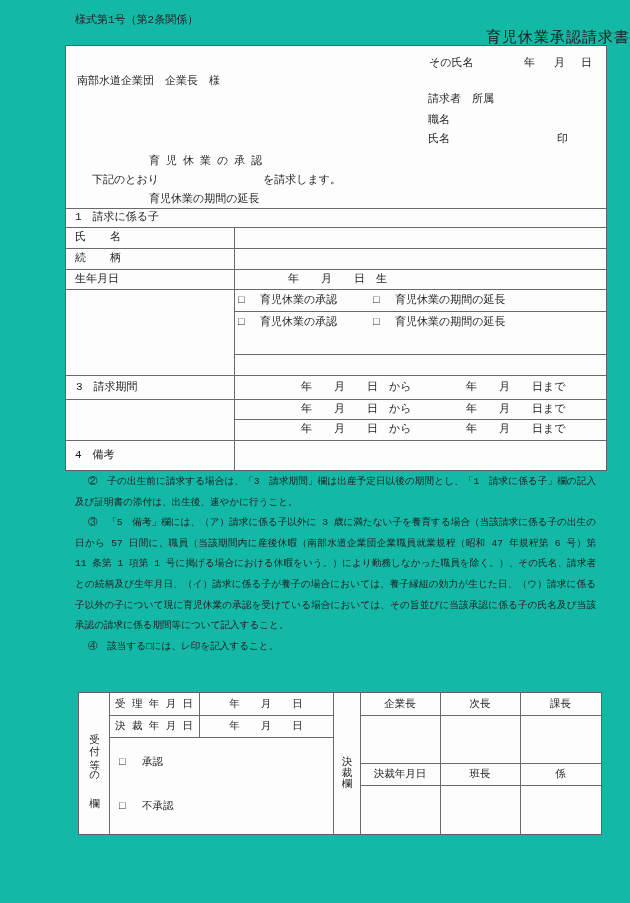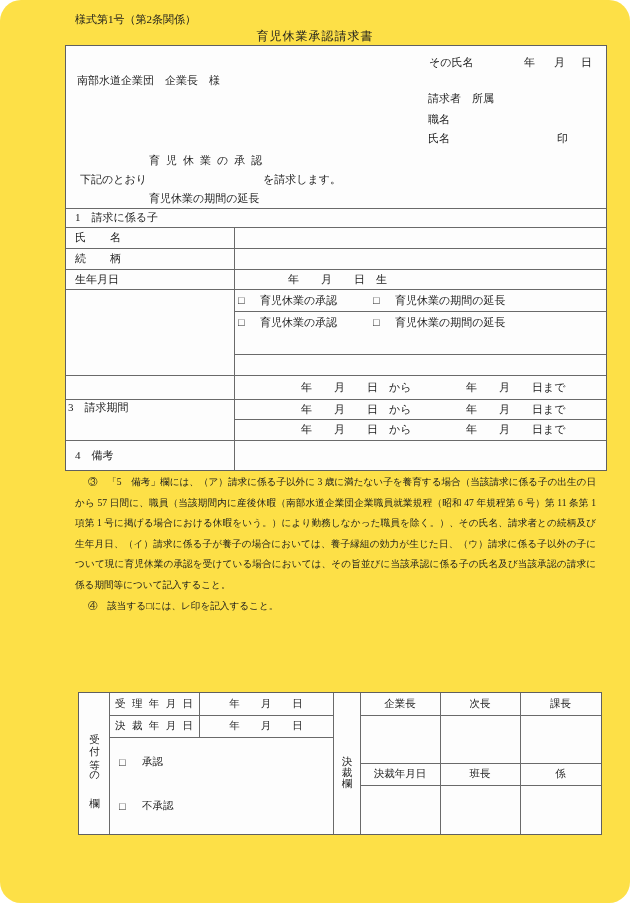--- a/index.html
+++ b/index.html
@@ -1,24 +1,23 @@
 <!DOCTYPE html>
 <html><head>
 <meta charset="utf-8">
 <style>
   html,body{margin:0;padding:0;background:#ffffff;}
   .page{
     position:relative;
     width:630px;height:903px;
-    background:#fde047;
-    font-family:Liberation Serif, serif;
+    background:#14b8a6;
+    font-family:Liberation Mono, monospace;
     color:#1c1c1c;
     font-size:11px;
     overflow:hidden;
-    border-radius:21px;
   }
   .t{position:absolute;white-space:nowrap;}
   .hl{position:absolute;height:1px;background:#6a6a6a;}
   .vl{position:absolute;width:1px;background:#6a6a6a;}
   .box{position:absolute;border:1px solid #606060;background:#fdfdfd;}
   .spread2{display:inline-block;width:46px;text-align:justify;text-align-last:justify;}
   .spread5{display:inline-block;width:78px;text-align:justify;text-align-last:justify;}
   .vwrap{position:absolute;display:flex;align-items:center;justify-content:center;}
   .vtext{writing-mode:vertical-rl;text-orientation:upright;}
   .notes{position:absolute;left:75px;top:472px;width:521px;font-size:9.6px;line-height:20.6px;text-align:justify;}
@@ -26,38 +25,38 @@
   .notes p.ind{text-indent:13px;}
   .cb{font-size:11px;}
   .center{text-align:center;}
 </style>
 </head>
 <body>
 
 <div class="page">
 
   <div class="t" style="left:75px;top:12px;">様式第1号（第2条関係）</div>
-  <div class="t" style="left:0;top:28px;width:630px;text-align:center;font-size:12px;letter-spacing:1px;">育児休業承認請求書</div>
+  <div class="t" style="left:0;top:28px;width:630px;text-align:right;font-size:15px;letter-spacing:1px;">育児休業承認請求書</div>
 
   <div class="box" style="left:65px;top:45px;width:540px;height:424px;">
 
     <div class="t" style="left:363px;top:9px;">その氏名</div>
     <div class="t" style="left:458px;top:9px;">年</div>
     <div class="t" style="left:488px;top:9px;">月</div>
     <div class="t" style="left:515px;top:9px;">日</div>
 
     <div class="t" style="left:11px;top:27px;">南部水道企業団　企業長　様</div>
 
     <div class="t" style="left:362px;top:45px;">請求者　所属</div>
     <div class="t" style="left:362px;top:66px;">職名</div>
     <div class="t" style="left:362px;top:85px;">氏名</div>
     <div class="t" style="left:491px;top:85px;">印</div>
 
     <div class="t" style="left:83px;top:107px;letter-spacing:6px;">育児休業の承認</div>
-    <div class="t" style="left:14px;top:126px;">下記のとおり</div>
+    <div class="t" style="left:26px;top:126px;">下記のとおり</div>
     <div class="t" style="left:197px;top:126px;">を請求します。</div>
     <div class="t" style="left:83px;top:145px;">育児休業の期間の延長</div>
 
     <div class="hl" style="top:162px;left:0;width:540px;"></div>
     <div class="hl" style="top:181px;left:0;width:540px;"></div>
     <div class="hl" style="top:202px;left:0;width:540px;"></div>
     <div class="hl" style="top:223px;left:0;width:540px;"></div>
     <div class="hl" style="top:243px;left:0;width:540px;"></div>
     <div class="hl" style="top:265px;left:168px;width:372px;"></div>
     <div class="hl" style="top:308px;left:168px;width:372px;"></div>
@@ -81,34 +80,35 @@
     <div class="t" style="left:194px;top:243px;line-height:22px;">育児休業の承認</div>
     <div class="t cb" style="left:307px;top:243px;line-height:22px;">□</div>
     <div class="t" style="left:329px;top:243px;line-height:22px;">育児休業の期間の延長</div>
 
     <div class="t cb" style="left:172px;top:265px;line-height:22px;">□</div>
     <div class="t" style="left:194px;top:265px;line-height:22px;">育児休業の承認</div>
     <div class="t cb" style="left:307px;top:265px;line-height:22px;">□</div>
     <div class="t" style="left:329px;top:265px;line-height:22px;">育児休業の期間の延長</div>
     <div class="t" style="left:172px;top:308px;line-height:21px;width:360px;"></div>
 
-    <div class="t" style="left:2px;top:329px;line-height:24px;margin-top:20px;">3　請求期間</div>
+    <div class="t" style="left:10px;top:329px;line-height:24px;">3　請求期間</div>
     <div class="t" style="left:235px;top:329px;line-height:24px;">年　　月　　日　から</div>
     <div class="t" style="left:400px;top:329px;line-height:24px;">年　　月　　日まで</div>
 
     <div class="t" style="left:235px;top:353px;line-height:20px;">年　　月　　日　から</div>
     <div class="t" style="left:400px;top:353px;line-height:20px;">年　　月　　日まで</div>
     <div class="t" style="left:235px;top:373px;line-height:21px;">年　　月　　日　から</div>
     <div class="t" style="left:400px;top:373px;line-height:21px;">年　　月　　日まで</div>
 
     <div class="t" style="left:9px;top:394px;line-height:31px;">4　備考</div>
     <div class="t" style="left:172px;top:394px;line-height:31px;width:360px;"></div>
   </div>
 
   <div class="notes">
+    <p class="ind">②　子の出生前に請求する場合は、「3　請求期間」欄は出産予定日以後の期間とし、「1　請求に係る子」欄の記入及び証明書の添付は、出生後、速やかに行うこと。</p>
     <p class="ind">③　「5　備考」欄には、（ア）請求に係る子以外に 3 歳に満たない子を養育する場合（当該請求に係る子の出生の日から 57 日間に、職員（当該期間内に産後休暇（南部水道企業団企業職員就業規程（昭和 47 年規程第 6 号）第 11 条第 1 項第 1 号に掲げる場合における休暇をいう。）により勤務しなかった職員を除く。）、その氏名、請求者との続柄及び生年月日、（イ）請求に係る子が養子の場合においては、養子縁組の効力が生じた日、（ウ）請求に係る子以外の子について現に育児休業の承認を受けている場合においては、その旨並びに当該承認に係る子の氏名及び当該承認の請求に係る期間等について記入すること。</p>
     <p class="ind">④　該当する□には、レ印を記入すること。</p>
   </div>
 
   <div class="box" style="left:78px;top:692px;width:522px;height:141px;font-size:10.5px;">
 
     <div class="vl" style="left:30px;top:0;height:141px;"></div>
     <div class="vl" style="left:120px;top:0;height:44px;"></div>
     <div class="vl" style="left:254px;top:0;height:141px;"></div>
     <div class="vl" style="left:281px;top:0;height:141px;"></div>

